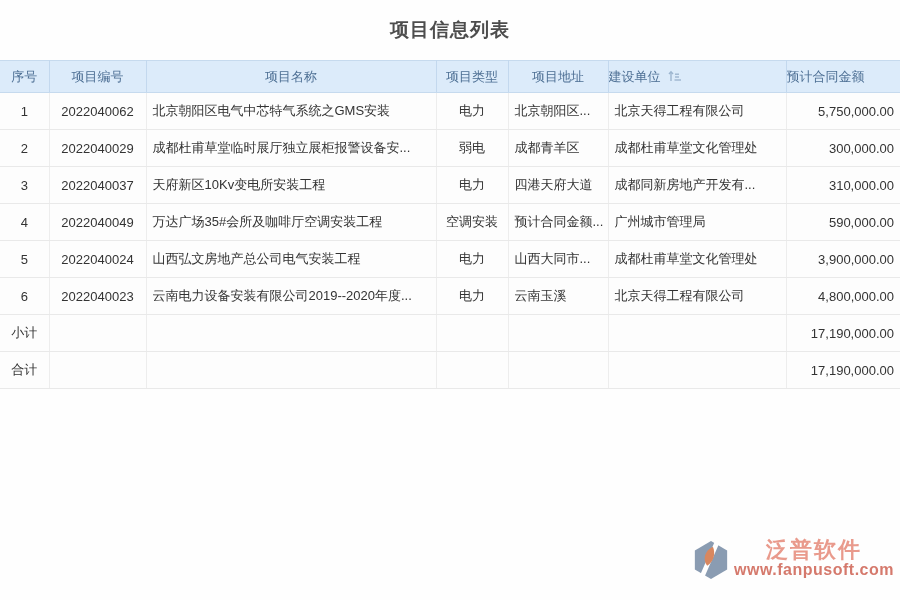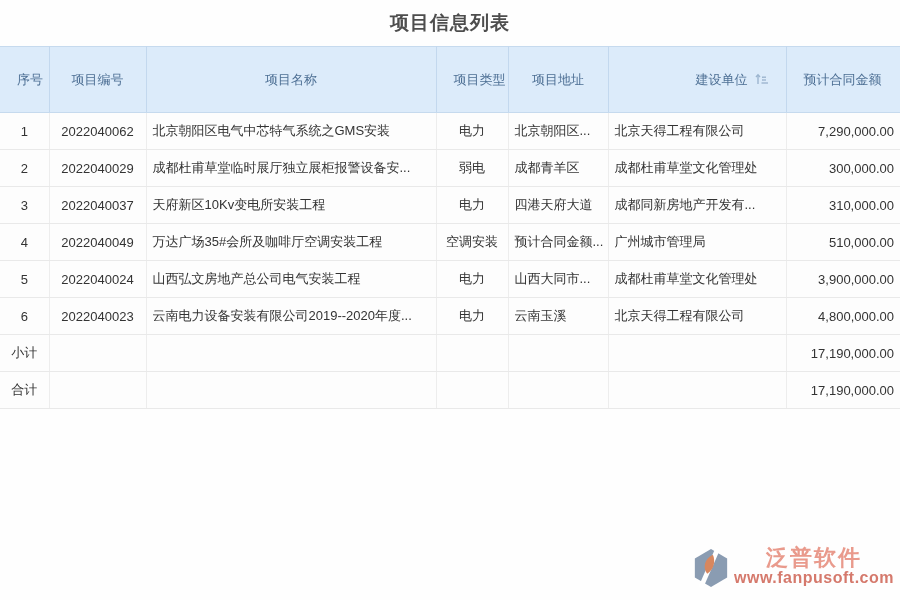--- a/index.html
+++ b/index.html
@@ -3,53 +3,53 @@
 <meta charset="utf-8">
 <style>
   html,body{margin:0;padding:0;}
   body{
     width:900px;height:600px;position:relative;overflow:hidden;
     background:#fefefe;
     font-family:"Liberation Sans","DejaVu Sans",sans-serif;
     -webkit-font-smoothing:antialiased;
   }
   .title-bar{
-    height:46px;display:flex;align-items:center;justify-content:center;border-radius:17px;
+    height:60px;display:flex;align-items:center;justify-content:center;border-radius:17px;
   }
   .page-title{
     font-size:19px;font-weight:bold;color:#4d4d4d;letter-spacing:1px;
   }
   table.project-table{
     width:900px;border-collapse:collapse;table-layout:fixed;
     font-size:13px;color:#333;
   }
   table.project-table th{
     background:#dcebfa;color:#4d6f94;font-weight:normal;font-size:13px;
-    height:31px;padding:17px;
+    height:31px;padding:0;
     border-top:1px solid #c6daee;
     border-bottom:1px solid #c6daee;
     border-right:1px solid #c3d8ee;
     white-space:nowrap;overflow:hidden;
   }
   table.project-table td{
     height:36px;padding:0 6px;
     border-bottom:1px solid #e9e9e9;
     border-right:1px solid #ededed;
     white-space:nowrap;overflow:hidden;
     background:#fdfdfd;
   }
   table.project-table tr > th:last-child,
   table.project-table tr > td:last-child{border-right:none;}
   .col-seq,.col-code,.col-type{text-align:center;}
   .col-name,.col-address,.col-builder{text-align:left;padding-left:9px;}
   .col-amount{text-align:right;padding-right:10px;}
   .summary-row td{height:28px;}
   .sort-icon{display:inline-block;vertical-align:-1px;margin-left:7px;}
   .footer-brand{
-    position:absolute;right:6px;bottom:8px;
+    position:absolute;right:6px;bottom:16px;
     display:flex;align-items:flex-start;
   }
   .brand-icon{margin-right:4px;margin-top:2px;}
   .brand-text-wrap{display:flex;flex-direction:column;align-items:center;}
   .brand-name{
     font-size:22px;font-weight:bold;color:#e99a8c;letter-spacing:2px;line-height:24px;
   }
   .brand-url{
     font-size:16px;font-weight:bold;color:#d5796c;line-height:15px;letter-spacing:0.5px;
   }
@@ -71,21 +71,21 @@
       <col style="width:178px">
     <col style="width:114px">
   </colgroup>
   <thead>
     <tr>
       <th class="col-seq">序号</th>
       <th class="col-code">项目编号</th>
       <th class="col-name" style="text-align:center">项目名称</th>
       <th class="col-type">项目类型</th>
       <th class="col-address" style="text-align:center">项目地址</th>
-      <th class="col-builder" style="text-align:right">
+      <th class="col-builder" style="text-align:left">
         <span>建设单位</span><span class="sort-icon"><svg width="14" height="12" viewBox="0 0 14 12">
               <g stroke="#9cb5cf" stroke-width="1.4" fill="none">
                 <path d="M3 11 V2.5"></path>
                 <path d="M1 4 L3 1.8 L5 4" fill="none"></path>
                 <path d="M7 4.2 H11"></path>
                 <path d="M7 7 H11"></path>
                 <path d="M6.5 10 H13"></path>
               </g>
             </svg></span>
       </th>
@@ -93,21 +93,21 @@
     </tr>
   </thead>
   <tbody>
       <tr>
         <td class="col-seq">1</td>
         <td class="col-code">2022040062</td>
         <td class="col-name">北京朝阳区电气中芯特气系统之GMS安装</td>
         <td class="col-type">电力</td>
         <td class="col-address">北京朝阳区...</td>
         <td class="col-builder">北京天得工程有限公司</td>
-        <td class="col-amount">7,290,000.00</td>
+        <td class="col-amount">5,750,000.00</td>
       </tr>
       <tr>
         <td class="col-seq">2</td>
         <td class="col-code">2022040029</td>
         <td class="col-name">成都杜甫草堂临时展厅独立展柜报警设备安...</td>
         <td class="col-type">弱电</td>
         <td class="col-address">成都青羊区</td>
         <td class="col-builder">成都杜甫草堂文化管理处</td>
         <td class="col-amount">300,000.00</td>
       </tr>
@@ -120,21 +120,21 @@
         <td class="col-builder">成都同新房地产开发有...</td>
         <td class="col-amount">310,000.00</td>
       </tr>
       <tr>
         <td class="col-seq">4</td>
         <td class="col-code">2022040049</td>
         <td class="col-name">万达广场35#会所及咖啡厅空调安装工程</td>
         <td class="col-type">空调安装</td>
         <td class="col-address">预计合同金额...</td>
         <td class="col-builder">广州城市管理局</td>
-        <td class="col-amount">510,000.00</td>
+        <td class="col-amount">590,000.00</td>
       </tr>
       <tr>
         <td class="col-seq">5</td>
         <td class="col-code">2022040024</td>
         <td class="col-name">山西弘文房地产总公司电气安装工程</td>
         <td class="col-type">电力</td>
         <td class="col-address">山西大同市...</td>
         <td class="col-builder">成都杜甫草堂文化管理处</td>
         <td class="col-amount">3,900,000.00</td>
       </tr>

